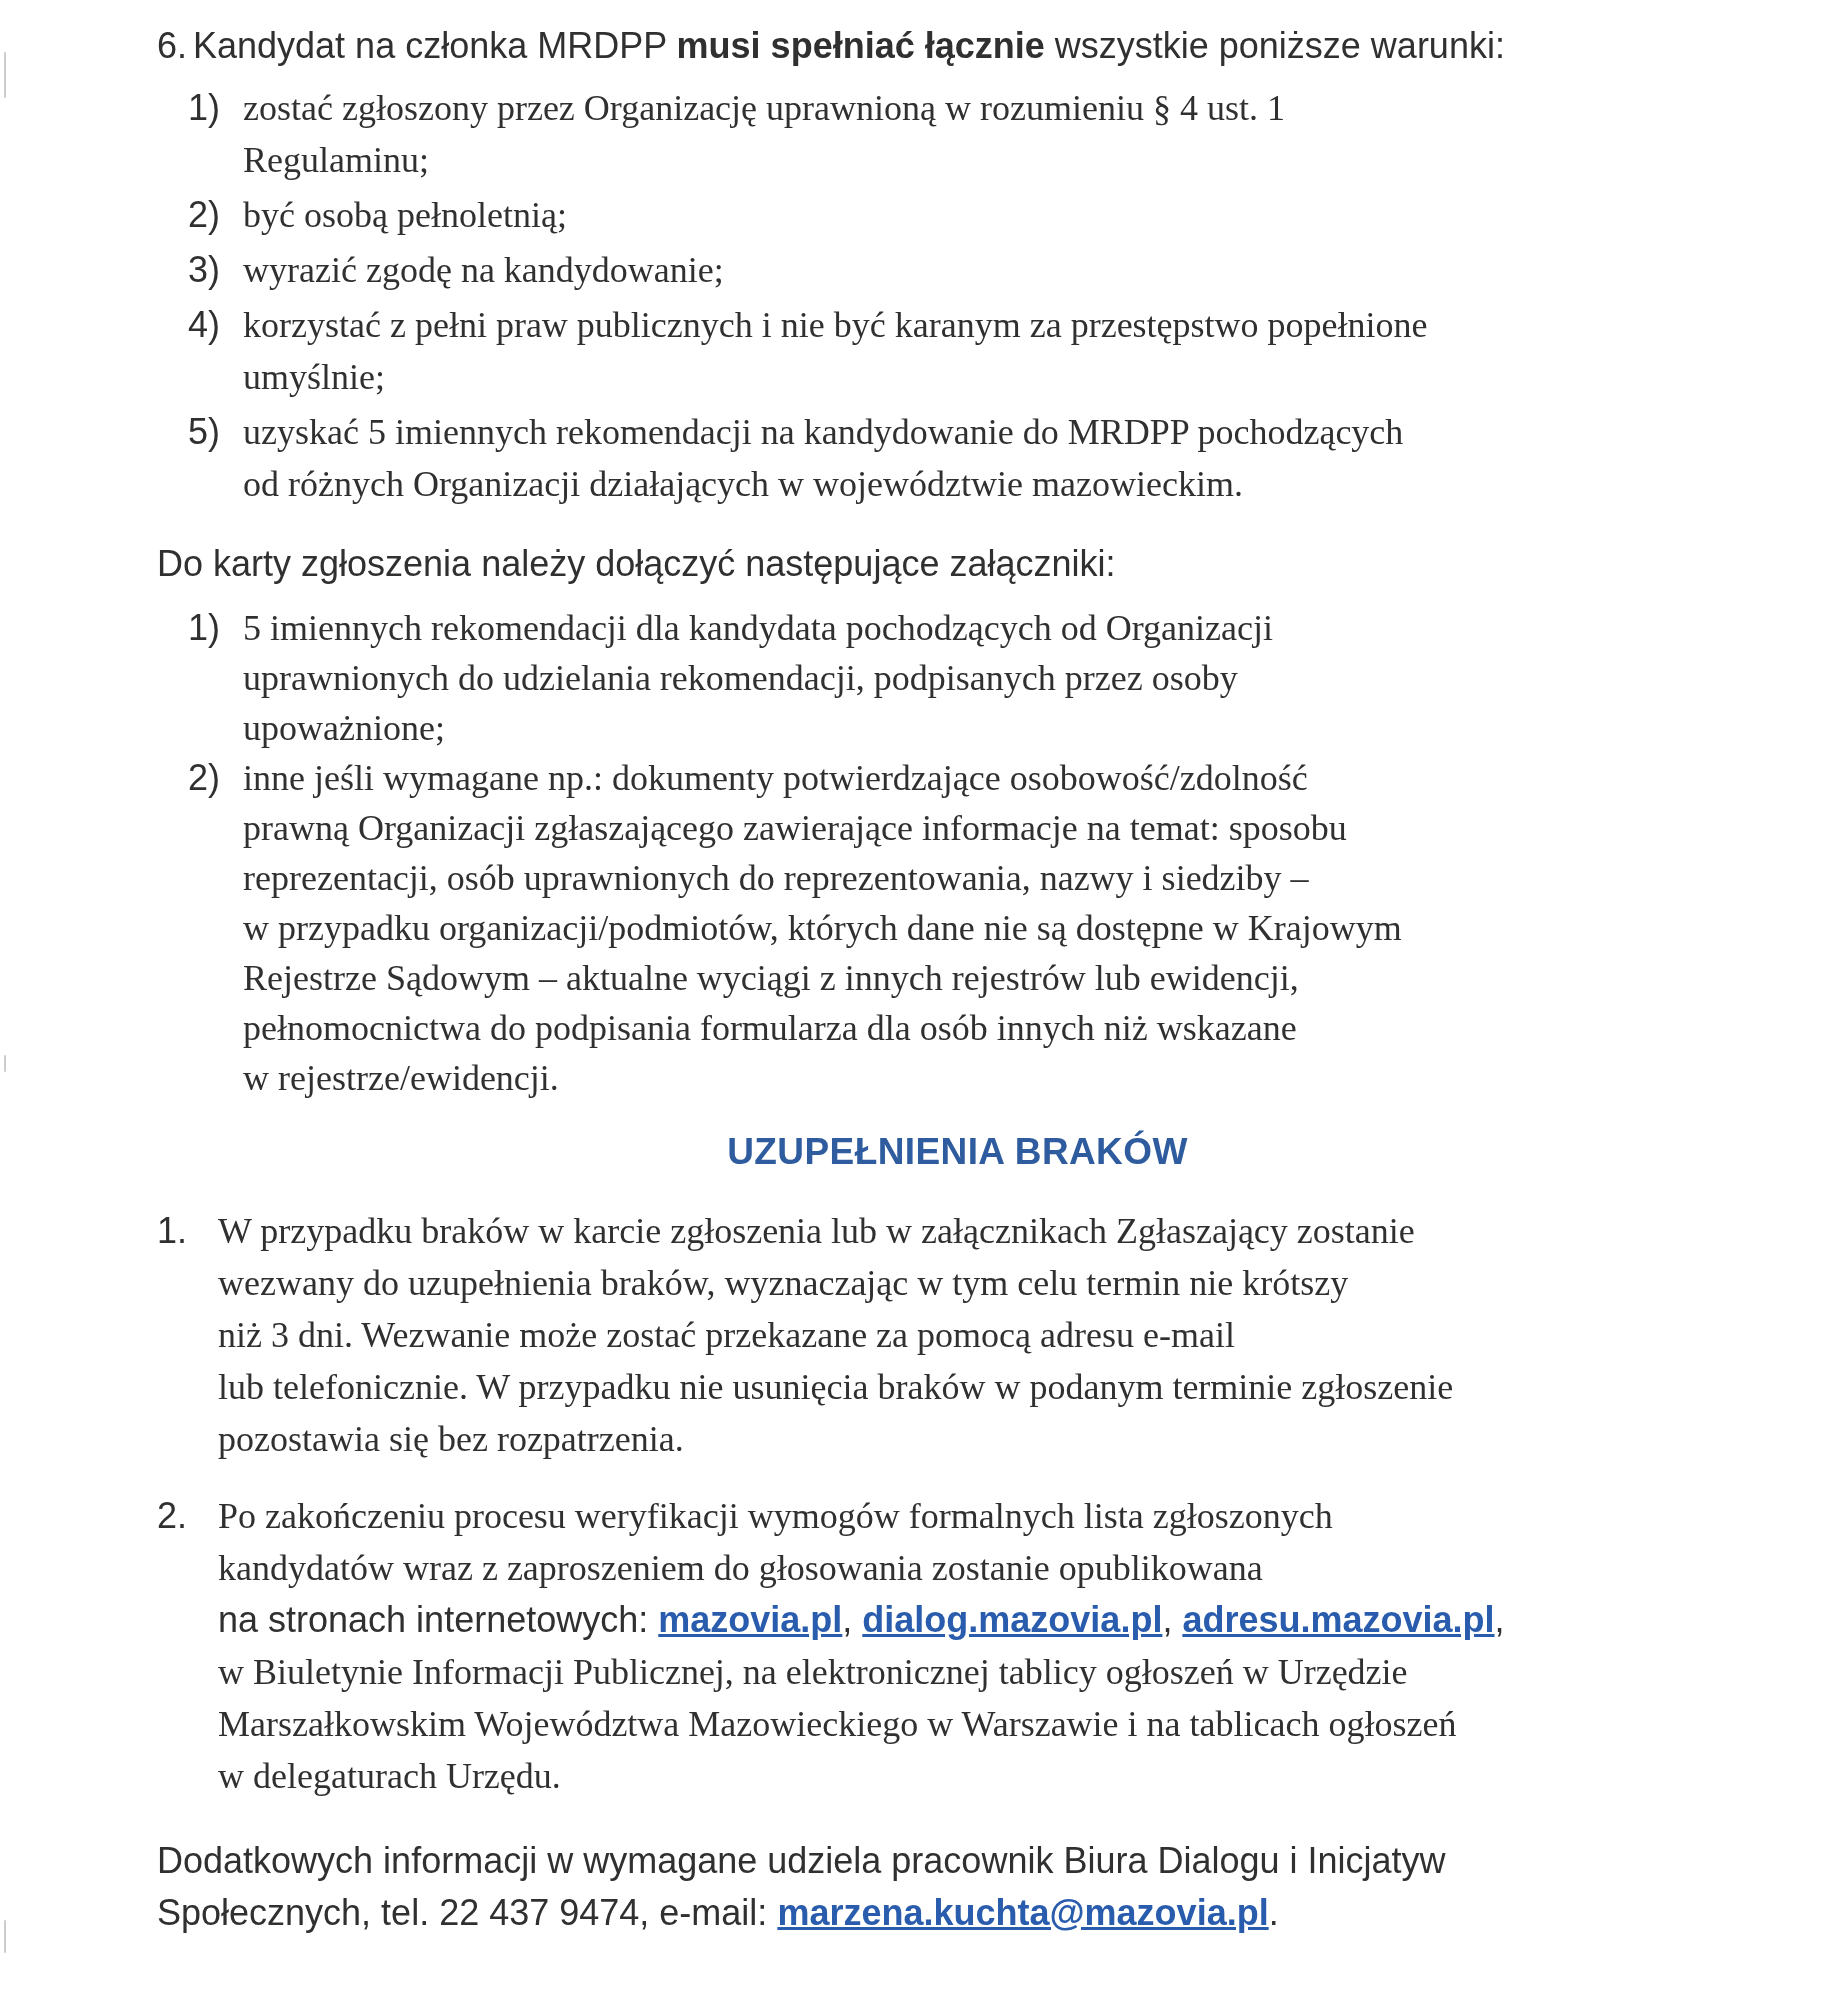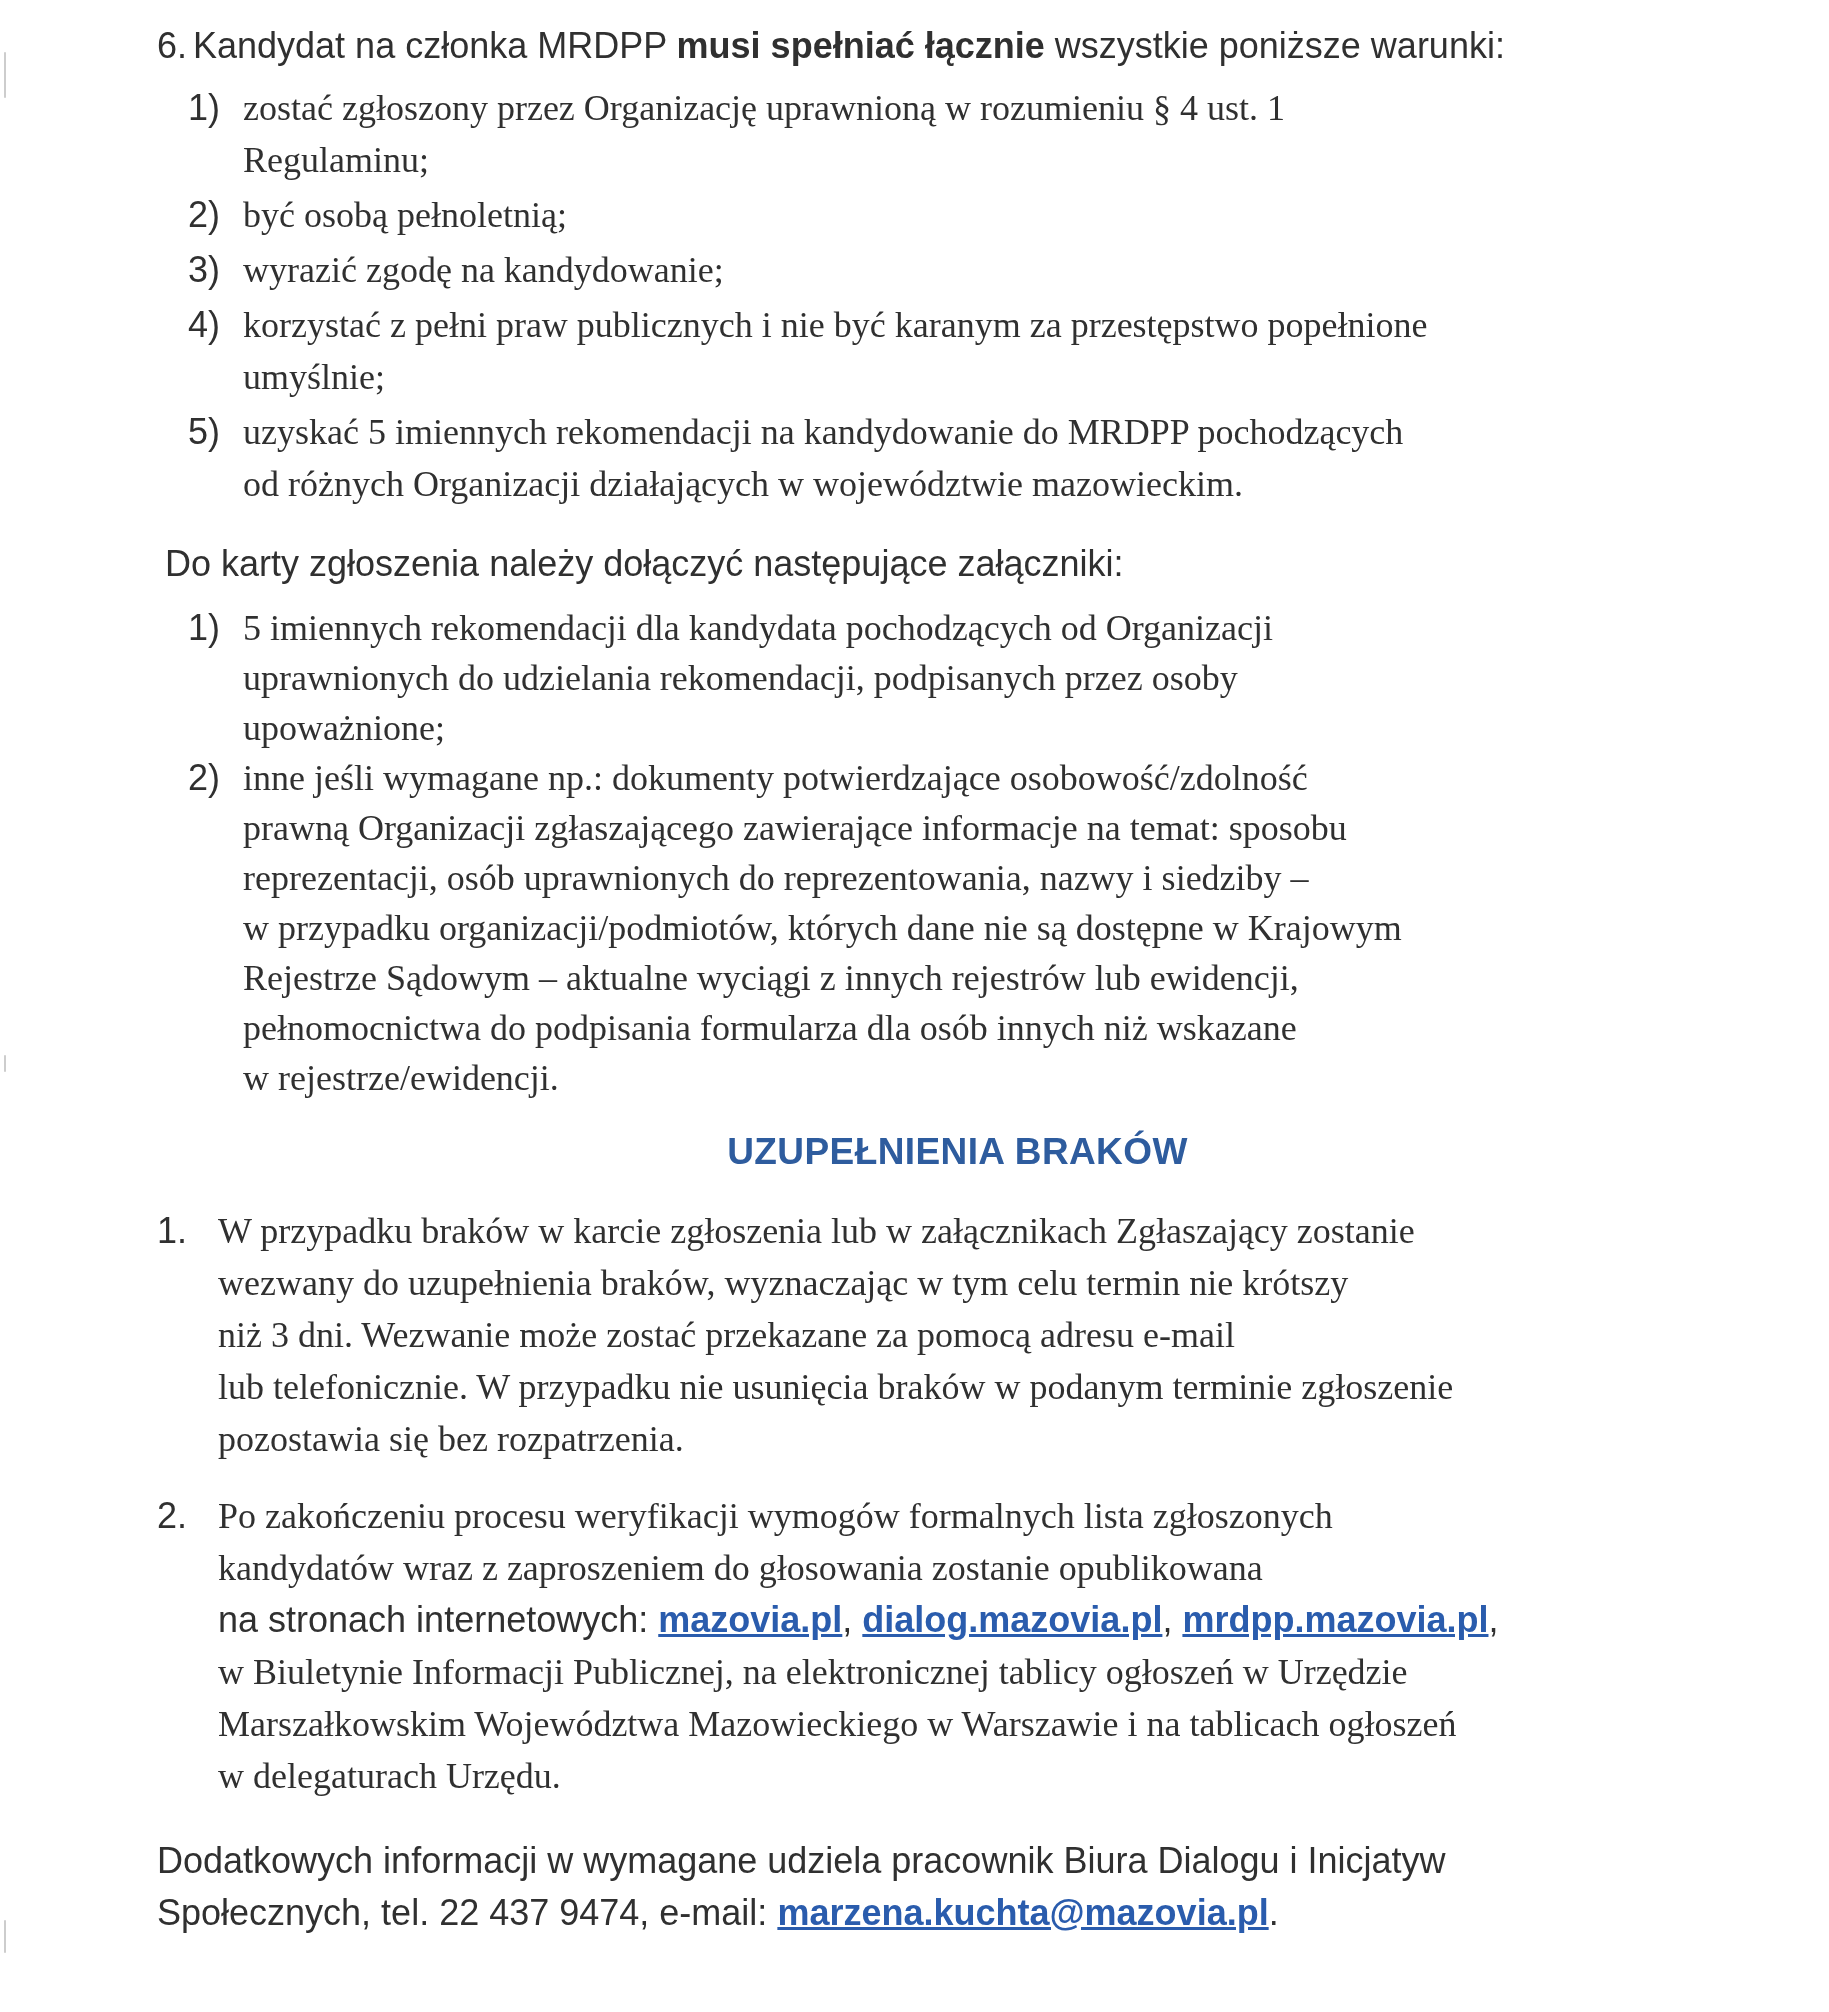--- a/index.html
+++ b/index.html
@@ -38,21 +38,21 @@
   
   .section-heading{
     font-size:37px;font-weight:bold;line-height:44px;
     color:var(--heading);
     letter-spacing:0.4px;
   }
   .heading-zalaczniki{margin-top:38px;}
   .heading-braki{margin-top:27px;text-align:center;}
 
   
-  .att-intro{margin-top:28px;margin-left:8px;}
+  .att-intro{margin-top:28px;}
   .att-list{margin-top:12.6px;margin-left:31px;font-size:36px;line-height:50px;}
   .att-item .marker{width:55px;}
 
   
   .gaps-list{margin-top:31px;}
   .gaps-item{margin-bottom:25px;}
   .gaps-item .marker{width:61px;}
 
   a.doc-link{color:var(--link);text-decoration:underline;cursor:pointer;font-weight:bold;}
 
@@ -137,21 +137,21 @@
 wezwany do uzupełnienia braków, wyznaczając w tym celu termin nie krótszy
 niż 3 dni. Wezwanie może zostać przekazane za pomocą adresu e-mail
 lub telefonicznie. W przypadku nie usunięcia braków w podanym terminie zgłoszenie
 pozostawia się bez rozpatrzenia.</span>
     </div>
     <div class="row gaps-item">
       <span class="marker">2.</span>
       <span>
         <span class="lines">Po zakończeniu procesu weryfikacji wymogów formalnych lista zgłoszonych
 kandydatów wraz z zaproszeniem do głosowania zostanie opublikowana</span>
-        <span style="display:block;"><span>na stronach internetowych: </span><a class="doc-link">mazovia.pl</a><span>, </span><a class="doc-link">dialog.mazovia.pl</a><span>, </span><a class="doc-link">mrdpp.mazovia.pl</a><span>,</span></span>
+        <span style="display:block;"><span>na stronach internetowych: </span><a class="doc-link">mazovia.pl</a><span>, </span><a class="doc-link">dialog.mazovia.pl</a><span>, </span><a class="doc-link">adresu.mazovia.pl</a><span>,</span></span>
         <span class="lines">w Biuletynie Informacji Publicznej, na elektronicznej tablicy ogłoszeń w Urzędzie
 Marszałkowskim Województwa Mazowieckiego w Warszawie i na tablicach ogłoszeń
 w delegaturach Urzędu.</span>
       </span>
     </div>
   </div>
 
   <div class="footer">
     <div>Dodatkowych informacji w wymagane udziela pracownik Biura Dialogu i Inicjatyw</div>
     <div><span>Społecznych, tel. 22 437 9474, e-mail: </span><a class="doc-link">marzena.kuchta@mazovia.pl</a><span>.</span></div>

